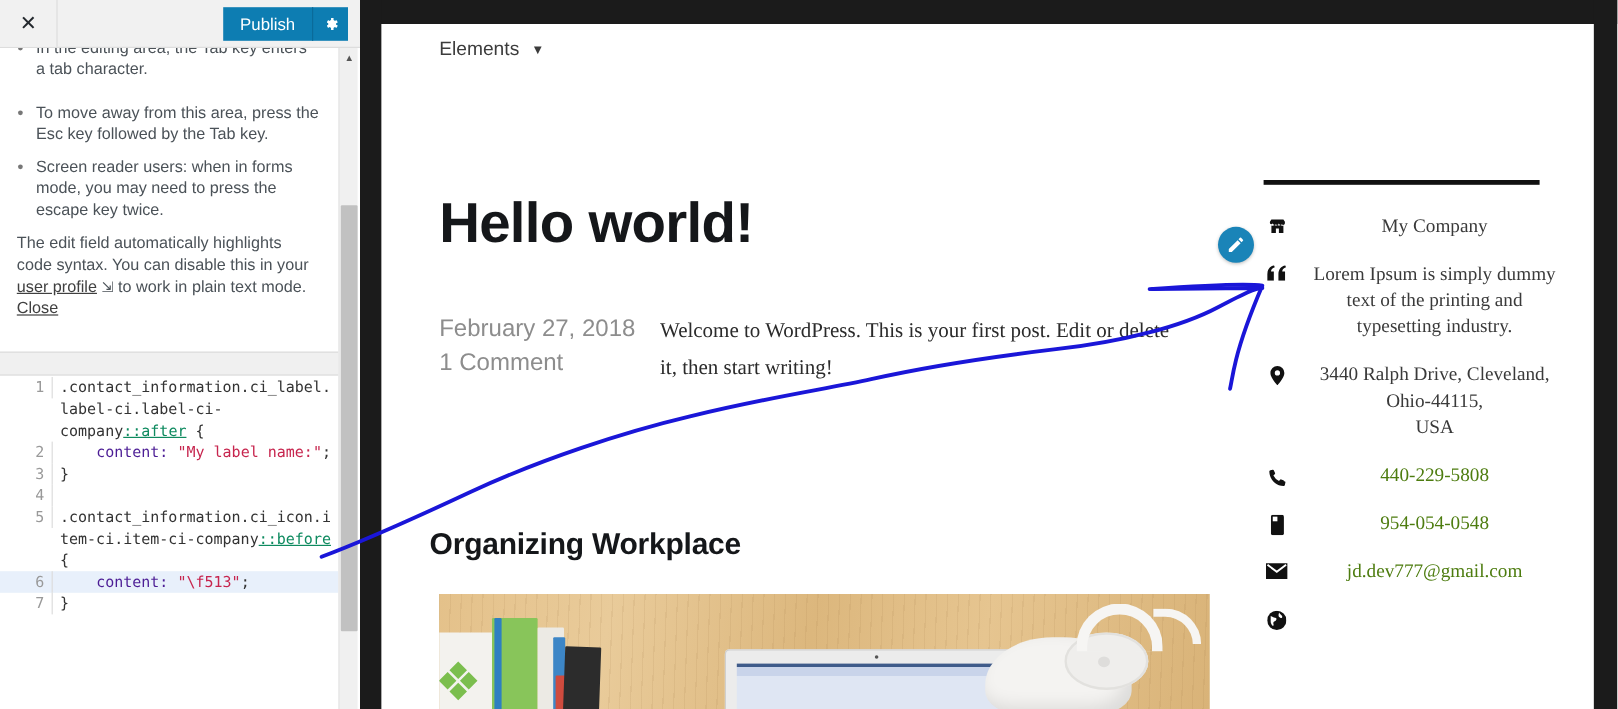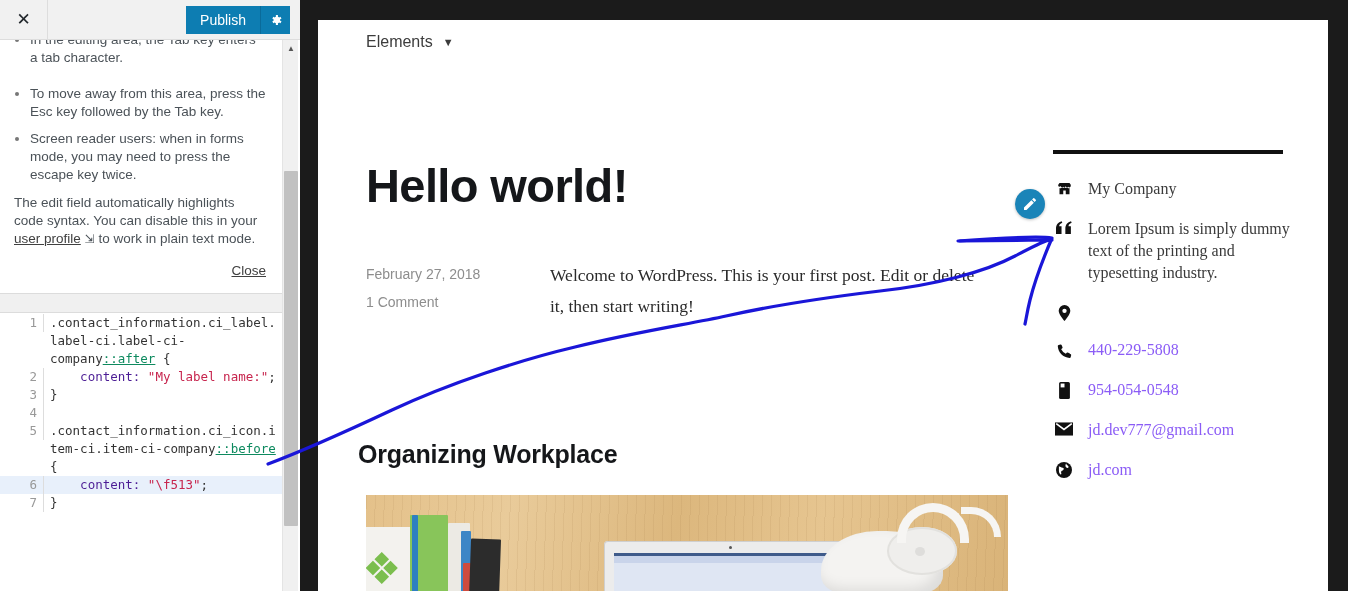--- a/index.html
+++ b/index.html
@@ -66,21 +66,21 @@
   }
   .lp-help ul { margin: 0; padding: 0 0 0 16px; list-style: disc; }
   .lp-help li { margin: 0 0 9px 0; color:#4b5258; }
   .lp-help li::marker { color: #777; }
   .lp-help .clipped-row {
     position: relative; top: -9px;
   }
   .lp-help p { margin: 10px 0 0 0; }
   .lp-help a { color: #404040; }
   .lp-close-link {
-    display: block; text-align: right; margin-top: 14px;
+    display: block; margin-top: 0;
     color: #0073aa; text-decoration: underline; cursor: pointer;
     font-size: 13.5px;
   }
   .ext-icon { font-size: 12px; }
 
   
   .lp-scroll {
     position: absolute; left: 282px; top: 40px;
     width: 16px; height: 551px;
     background: #f0f0f0;
@@ -166,21 +166,21 @@
   .chev { font-size: 11px; color: #3c3c3c; }
 
   .post-title {
     position: absolute; left: 48px; top: 140px;
     font-size: 47px; font-weight: 700; letter-spacing: -0.6px;
     color: #15171a; line-height: 1.1;
     font-family: "Liberation Sans", sans-serif;
   }
   .post-meta {
     position: absolute; left: 48px; top: 240px;
-    color: #8d8d8d; font-size: 14px; line-height: 28px;
+    color: #8d8d8d; font-size: 20px; line-height: 28px;
   }
   .post-body {
     position: absolute; left: 232px; top: 240px;
     width: 440px;
     color: #2b2b2b; font-size: 17.5px; line-height: 31px;
     font-family: "Liberation Serif", serif;
   }
   .section-title {
     position: absolute; left: 40px; top: 420px;
     font-size: 25px; font-weight: 700; color: #15171a;
@@ -261,34 +261,34 @@
   .contact {
     position: absolute; left: 735px; top: 130px; width: 250px;
   }
   .contact-rule {
     width: 230px; height: 4px; background: #111111; margin-bottom: 24px;
   }
   .contact-head {
     font-size: 18.5px; font-weight: 700; letter-spacing: 0.6px;
     color: #111111; margin-bottom: 18px; padding-left: 0;
   }
-  .ci-list { margin: 0; padding: 0; list-style: none; }
+  .ci-list { margin: 0; padding: 0; list-style: none; text-align: center; }
   .ci-item {
     display: flex; align-items: flex-start; gap: 13px;
     margin-bottom: 18px;
     font-family: "Liberation Serif", serif;
     font-size: 16px; line-height: 22px; color: #3a3a3a;
   }
   .ci-icon {
     width: 22px; min-width: 22px; text-align: center;
     color: #111111; font-size: 15px; line-height: 22px;
   }
   .ci-icon svg { display:block; margin: 3px auto 0; }
   .ci-text { flex: 1; }
-  .ci-link { color: #8b5cf6; text-decoration: none; }
+  .ci-link { color: #4d7c0f; text-decoration: none; }
 
   .edit-badge {
     position: absolute; left: 697px; top: 169px;
     width: 30px; height: 30px; border-radius: 50%;
     background: #1a84b8; color: #ffffff;
     display: flex; align-items: center; justify-content: center;
     cursor: pointer; box-shadow: 0 1px 3px rgba(0,0,0,.25);
     z-index: 5;
   }
 
@@ -445,20 +445,22 @@
           </span>
           <span class="ci-text">Lorem Ipsum is simply dummy text of the printing and typesetting industry.</span>
         </li>
 
         <li class="ci-item">
           <span class="ci-icon">
             <svg width="13" height="16" viewBox="0 0 16 22" fill="#111111">
               <path d="M8 0a8 8 0 00-8 8c0 5.6 8 14 8 14s8-8.4 8-14a8 8 0 00-8-8zm0 11a3 3 0 110-6 3 3 0 010 6z"></path>
             </svg>
           </span>
+          <span class="ci-text" style="white-space:pre-line;">3440 Ralph Drive, Cleveland, Ohio-44115,
+USA</span>
         </li>
 
         <li class="ci-item">
           <span class="ci-icon">
             <svg width="17" height="17" viewBox="0 0 24 24" fill="#111111">
               <path d="M19.6 16.1l-3-1.3a1.3 1.3 0 00-1.5.4l-1.2 1.5a15 15 0 01-6.6-6.6l1.5-1.2a1.3 1.3 0 00.4-1.5l-1.3-3A1.3 1.3 0 006.4 3.6L3.7 4.2A1.5 1.5 0 002.5 5.8c.4 9.2 7.5 16.3 16.7 16.7a1.5 1.5 0 001.6-1.2l.6-2.7a1.3 1.3 0 00-1.8-1.5z"></path>
             </svg>
           </span>
           <a class="ci-text ci-link" href="#">440-229-5808</a>
         </li>
@@ -483,21 +485,20 @@
           <a class="ci-text ci-link" href="#">jd.dev777@gmail.com</a>
         </li>
 
         <li class="ci-item">
           <span class="ci-icon">
             <svg width="16" height="16" viewBox="0 0 22 22" fill="#111111">
               <circle cx="11" cy="11" r="11"></circle>
               <path d="M4 6c2 .5 3 2 5 2s2 2 1 3-3 1-3 3 1 2 0 3-3-2-3-5 0-5 0-6zM14 2c0 2 2 2 3 4s-1 3-2 2-2-1-2-3 1-3 1-3z" fill="#ffffff"></path>
             </svg>
           </span>
-          <a class="ci-text ci-link" href="#">jd.com</a>
         </li>
 
       </ul>
     </div>
 
   </div>
 
   <svg class="annot" width="1348" height="591" viewBox="0 0 1348 591">
     <path d="M268 464 C 300 452, 345 432, 392 410
              C 450 383, 520 360, 575 347

